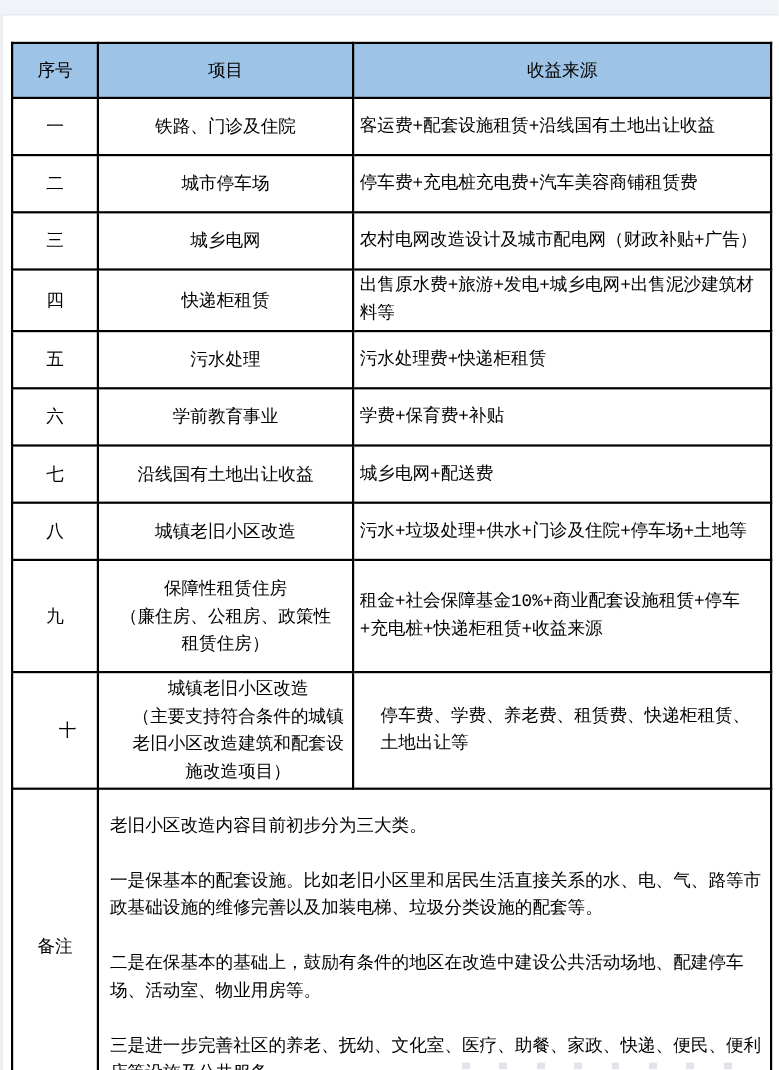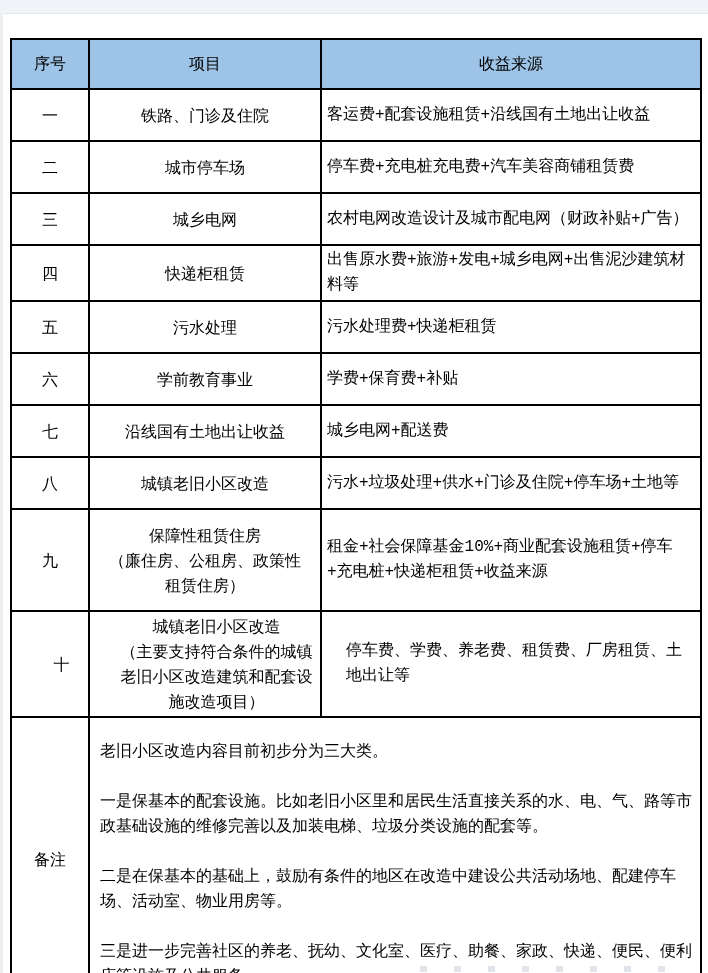--- a/index.html
+++ b/index.html
@@ -149,21 +149,21 @@
 （廉住房、公租房、政策性
 租赁住房）</td>
       <td class="cell-income">租金+社会保障基金10%+商业配套设施租赁+停车+充电桩+快递柜租赁+收益来源</td>
     </tr>
     <tr class="row-tall10">
       <td class="cell-no">十</td>
       <td class="cell-project">城镇老旧小区改造
 （主要支持符合条件的城镇
 老旧小区改造建筑和配套设
 施改造项目）</td>
-      <td class="cell-income">停车费、学费、养老费、租赁费、厂房租赁、土地出让等</td>
+      <td class="cell-income">停车费、学费、养老费、租赁费、快递柜租赁、土地出让等</td>
     </tr>
     <tr class="row-remark">
       <td class="remark-label">备注</td>
       <td class="remark-body" colspan="2">
         <p>老旧小区改造内容目前初步分为三大类。</p>
         <p>一是保基本的配套设施。比如老旧小区里和居民生活直接关系的水、电、气、路等市政基础设施的维修完善以及加装电梯、垃圾分类设施的配套等。</p>
         <p>二是在保基本的基础上，鼓励有条件的地区在改造中建设公共活动场地、配建停车场、活动室、物业用房等。</p>
         <p>三是进一步完善社区的养老、抚幼、文化室、医疗、助餐、家政、快递、便民、便利店等设施及公共服务。</p>
       </td>
     </tr>

